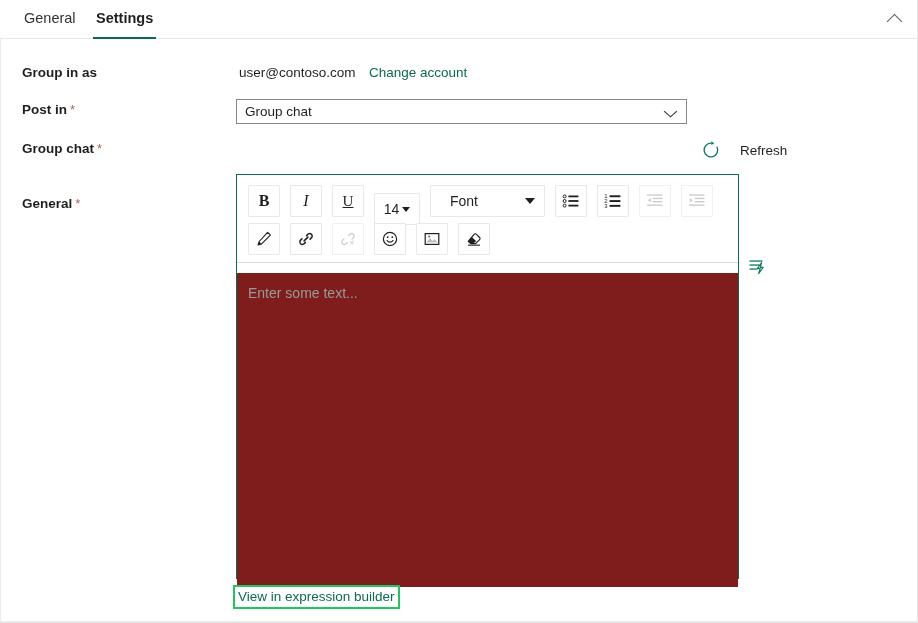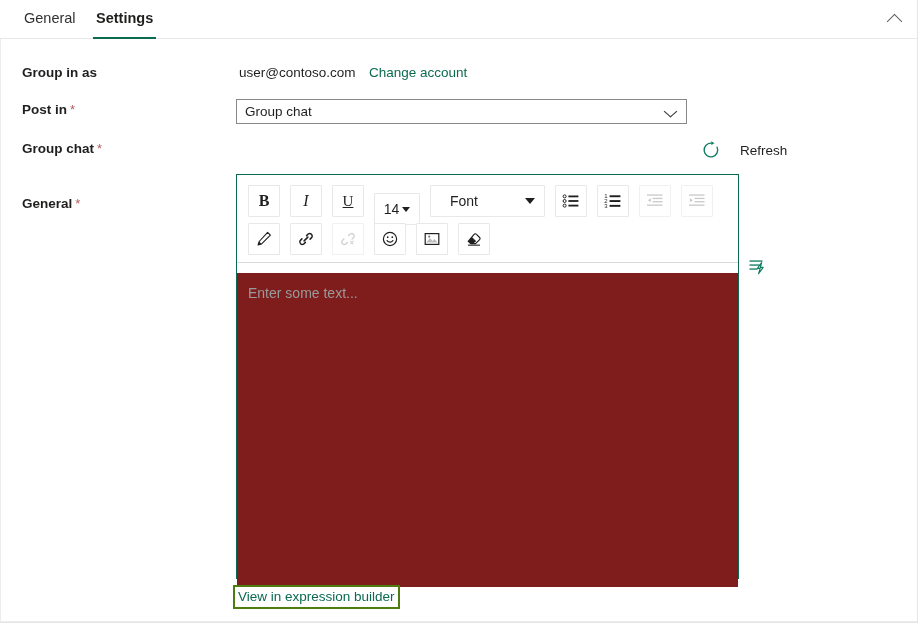--- a/index.html
+++ b/index.html
@@ -215,21 +215,21 @@
     left: 746px; top: 255px;
     width: 24px; height: 24px;
     display: flex; align-items: center; justify-content: center;
     cursor: pointer;
   }
 
   
   .expr-wrap {
     position: absolute;
     left: 233px; top: 585px;
-    border: 2px solid #4d7c0f;
+    border: 2px solid #22c55e;
     padding: 1px 3px 2px 3px;
   }
   .expr-link {
     font-size: 13.5px;
     color: #0b6a4f;
     cursor: pointer;
     white-space: nowrap;
     line-height: 17px;
     display: block;
   }

